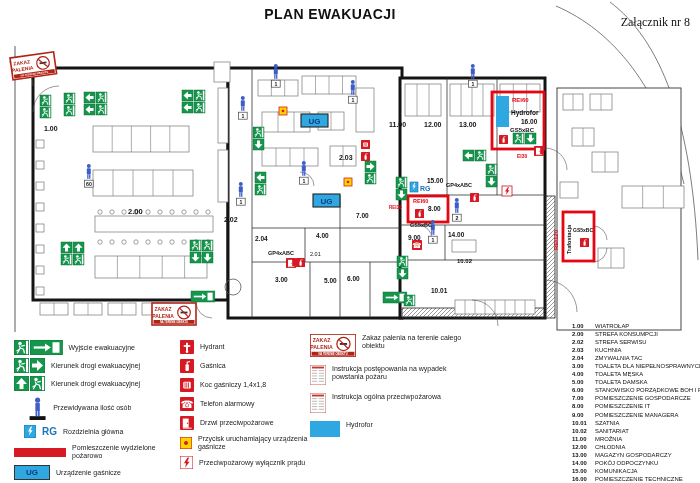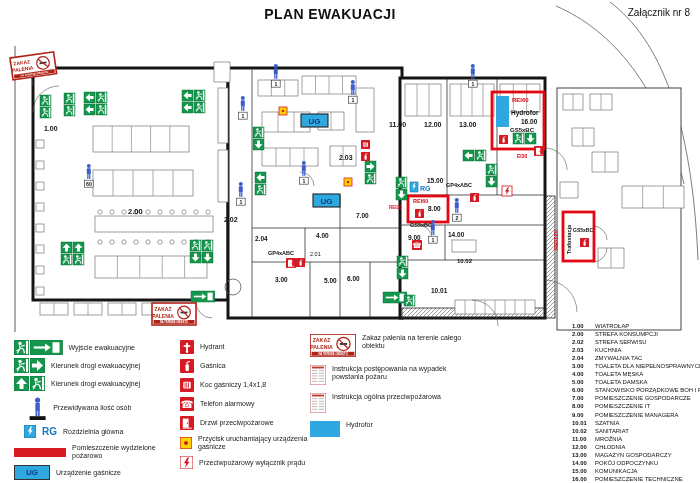--- a/index.html
+++ b/index.html
@@ -1,20 +1,20 @@
 <!DOCTYPE html>
 <html><head>
 <meta charset="utf-8">
 <style>
   html,body{margin:0;padding:0;background:#fff;}
   .page{position:relative;width:700px;height:483px;background:#fff;overflow:hidden;
         font-family:"Liberation Sans",sans-serif;color:#111;}
   .title{position:absolute;top:6px;left:0;width:660px;text-align:center;
          font-size:14px;font-weight:bold;letter-spacing:.4px;}
-  .attachment{position:absolute;top:7px;right:10px;font-size:10px;}
+  .attachment{position:absolute;top:15px;right:10px;font-size:12px;font-family:Liberation Serif, serif;}
   #plan{position:absolute;top:0;left:0;}
   .lcol{position:absolute;}
   #legend-col1{left:14px;top:340px;width:168px;}
   #legend-col2{left:180px;top:340px;width:128px;}
   #legend-col3{left:310px;top:334px;width:158px;}
   .lrow{display:flex;align-items:center;gap:6px;margin-bottom:4px;}
   #legend-col1 .lrow{margin-bottom:3px;}
   #legend-col1 .lrow:nth-child(4){margin:5px 0 5px 14px;}
   #legend-col1 .lrow:nth-child(5){margin-left:10px;margin-bottom:6px;}
   #legend-col1 .lrow:nth-child(7){margin-top:5px;}

